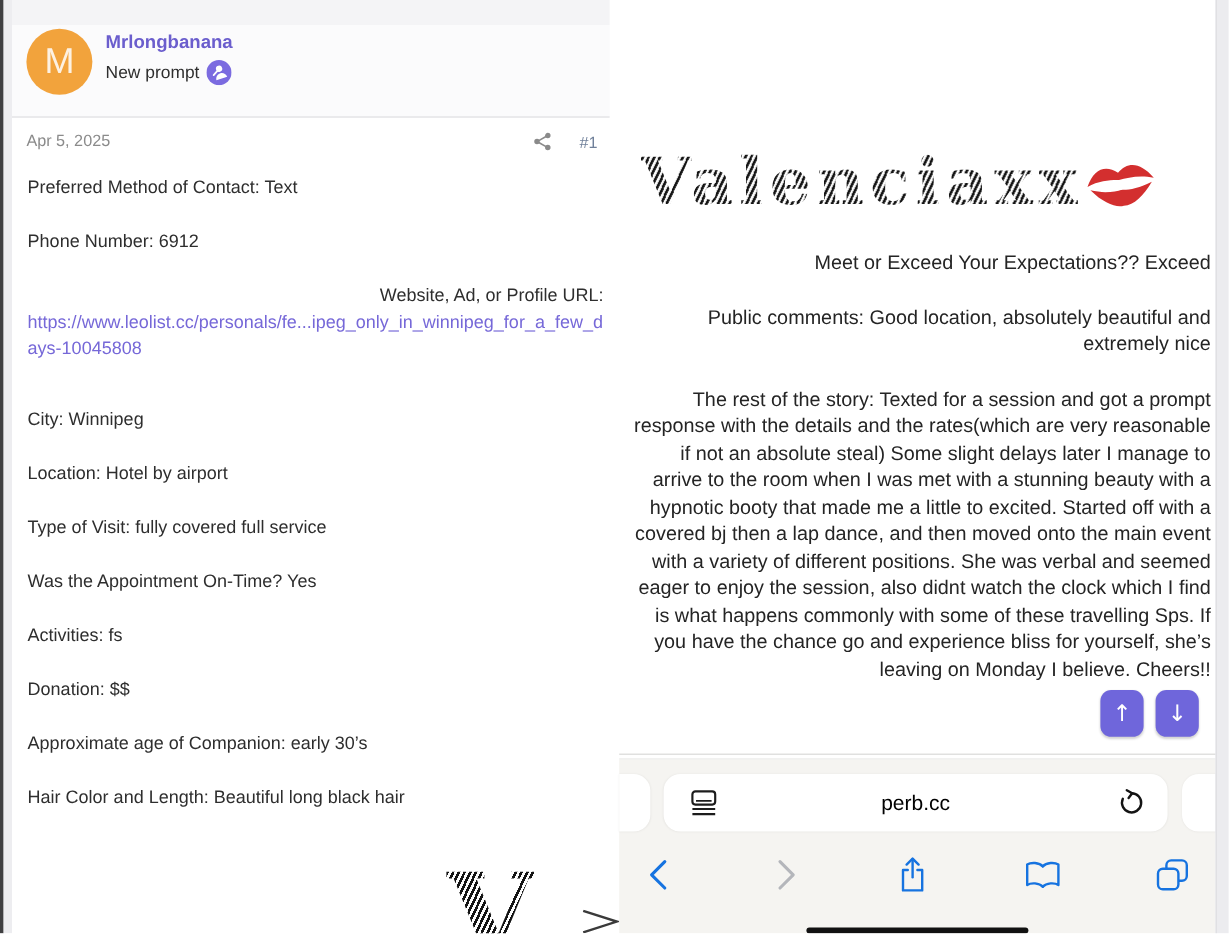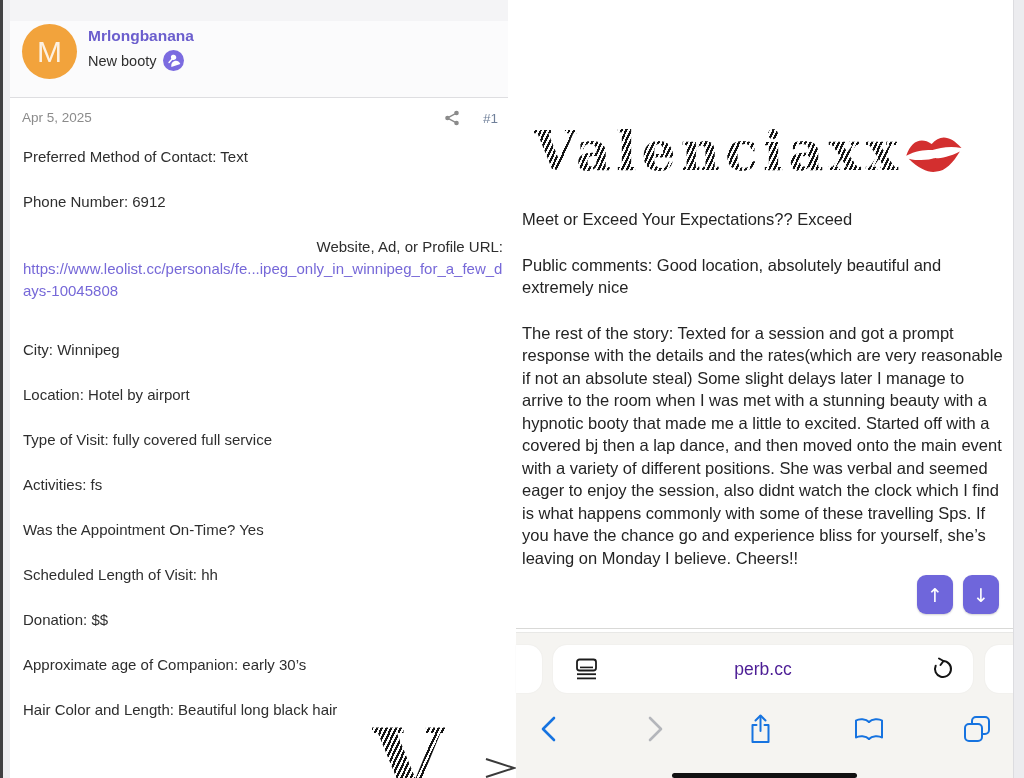--- a/index.html
+++ b/index.html
@@ -37,58 +37,58 @@
     .hatch{background-image:repeating-linear-gradient(115deg,#141414 0 2.2px,#fdfdfd 2.2px 4.3px);
            -webkit-background-clip:text;background-clip:text;color:transparent;}
   }
 
   
   .right-pane{position:absolute;left:516px;top:0;width:497px;height:778px;background:#fff;}
   .title-row{position:absolute;left:18px;top:122px;display:flex;align-items:center;gap:0;}
   .review-title{font-size:54px;letter-spacing:5px;line-height:1.1;}
   .lips{width:62px;height:48px;transform:rotate(-8deg);margin-top:2px;}
   .paras{position:absolute;left:6px;top:208px;width:487px;}
-  .paras p{font-size:16.5px;line-height:22.5px;margin:0 0 23px;color:#242424;}
+  .paras p{font-size:16.5px;line-height:22.5px;margin:0 0 23px;color:#242424;text-align:right;}
   .scroll-btns{position:absolute;left:401px;top:575px;display:flex;gap:10px;}
   .scroll-btn{width:36px;height:39px;border:none;border-radius:9px;background:var(--button-purple,#6f66db);
         color:#fff;font-size:19px;display:flex;align-items:center;justify-content:center;
         font-family:"DejaVu Sans",sans-serif;box-shadow:0 1px 2px rgba(0,0,0,.18);cursor:pointer;padding:0;}
 
   .divider-a{position:absolute;left:0;top:628px;width:497px;height:1px;background:#d9d9d7;}
   .divider-b{position:absolute;left:0;top:632px;width:497px;height:1px;background:#e8e8e6;}
 
   .safari{position:absolute;left:0;top:633px;width:497px;height:145px;background:#f5f4f1;}
   .pill{position:absolute;top:12px;height:48px;background:#fff;box-shadow:0 0 2px rgba(0,0,0,.06);}
   .pill-left{left:0;width:26px;border-radius:0 14px 14px 0;}
   .pill-main{left:37px;width:420px;border-radius:14px;}
   .pill-right{left:469px;width:28px;border-radius:14px 0 0 14px;}
   .reader-btn{position:absolute;left:22px;top:13px;width:24px;height:22px;cursor:pointer;}
   .address{position:absolute;left:0;top:0;width:100%;height:48px;display:flex;align-items:center;justify-content:center;
-        font-size:17.5px;color:#4c1d95;}
+        font-size:17.5px;color:#000000;}
   .reload-btn{position:absolute;right:18px;top:12px;width:24px;height:24px;cursor:pointer;}
   .toolbar{position:absolute;left:0;top:70px;width:497px;height:52px;}
   .tb-btn{position:absolute;top:4px;width:44px;height:44px;display:flex;align-items:center;justify-content:center;cursor:pointer;}
   .tb-back{left:10px;} .tb-fwd{left:117px;} .tb-share{left:222px;} .tb-book{left:331px;} .tb-tabs{left:439px;}
   .home-indicator{position:absolute;left:156px;top:140px;width:185px;height:5px;border-radius:3px;background:#111;}
 </style>
 </head>
 <body>
 
 <div class="page">
   <div class="edge-dark"></div>
   <div class="edge-grey"></div>
 
   <div class="left-pane">
     <div class="top-strip"></div>
 
     <div class="post-header">
       <div class="avatar">M</div>
       <a class="username" href="#">Mrlongbanana</a>
       <div class="member-row">
-        <span>New booty</span>
+        <span>New prompt</span>
         <svg class="badge" viewBox="0 0 24 24">
           <circle cx="12" cy="12" r="12" fill="#7b6be0"></circle>
           <g transform="rotate(-18 12 12)">
             <circle cx="13.2" cy="8.6" r="3" fill="#fff"></circle>
             <path d="M7.4 18.2c.4-3.4 2.9-5.2 5.6-5.2 2.6 0 4.8 1.8 5.2 5.2z" fill="#fff"></path>
             <rect x="5.2" y="10.5" width="7" height="1.7" rx=".85" fill="#fff" transform="rotate(-30 8.7 11.3)"></rect>
           </g>
         </svg>
       </div>
     </div>
@@ -113,23 +113,22 @@
           <p>Preferred Method of Contact: Text</p>
           <p>Phone Number: 6912</p>
         </div>
       <p class="url-label">Website, Ad, or Profile URL:</p>
       <a class="post-link" href="#">https://www.leolist.cc/personals/fe...ipeg_only_in_winnipeg_for_a_few_days-10045808</a>
       <div>
 
       <p>City: Winnipeg</p>
           <p>Location: Hotel by airport</p>
           <p>Type of Visit: fully covered full service</p>
+          <p>Was the Appointment On-Time? Yes</p>
           <p>Activities: fs</p>
-          <p>Was the Appointment On-Time? Yes</p>
-          <p>Scheduled Length of Visit: hh</p>
           <p>Donation: $$</p>
           <p>Approximate age of Companion: early 30’s</p>
           <p>Hair Color and Length: Beautiful long black hair</p>
         </div>
     </div>
 
     <div class="big-v hatch">V</div>
     <svg class="sig-chevron" width="34" height="20" viewBox="0 0 34 20">
       <polyline points="2,1 30,10 2,19" fill="none" stroke="#3a3a3a" stroke-width="2"></polyline>
     </svg>

